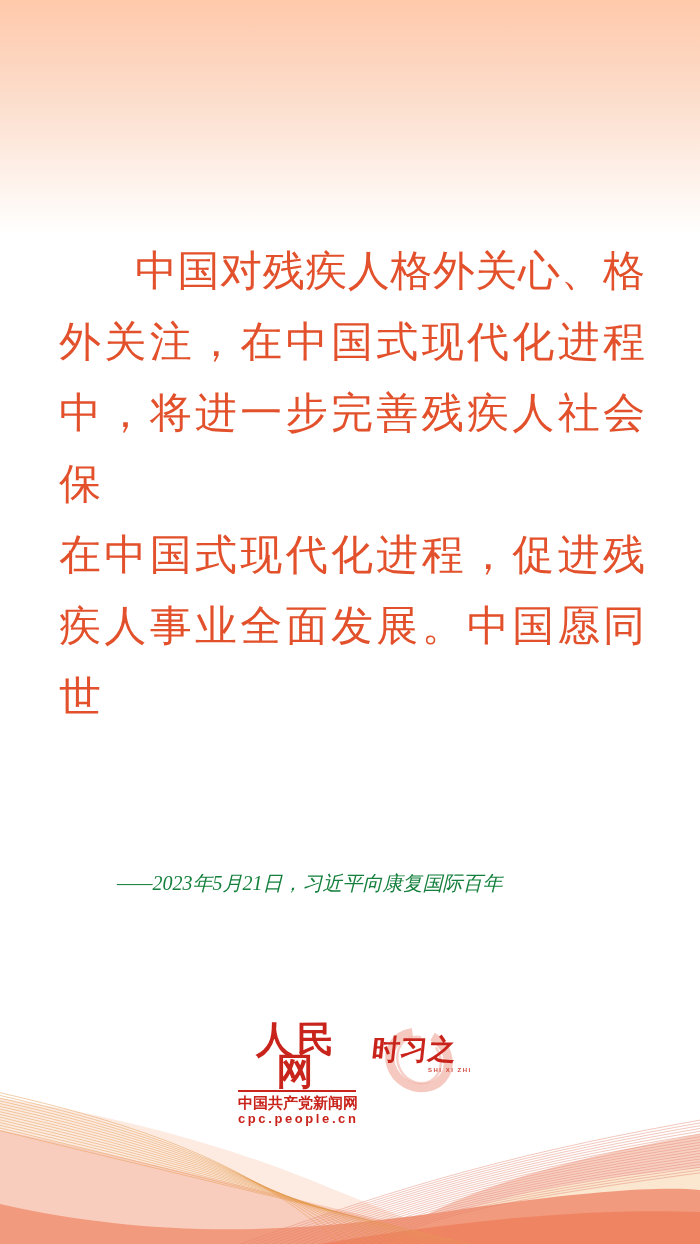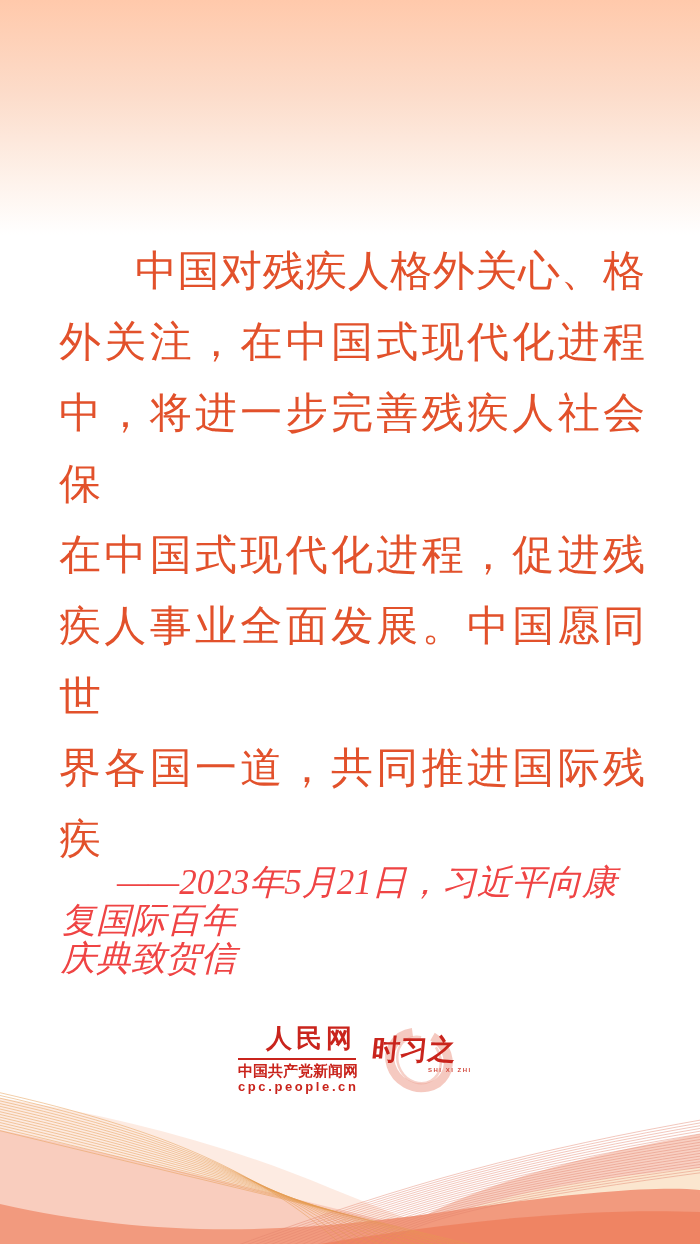--- a/index.html
+++ b/index.html
@@ -22,36 +22,35 @@
     font-size:42px;line-height:71px;
     color:#e2512b;
     letter-spacing:0;
   }
   .qline{text-align:justify;text-align-last:justify;}
   .qline.indent{text-indent:76px;}
   .qline.last{text-align-last:left;}
   
   .attribution{
     position:absolute;left:61px;top:864px;width:584px;
-    font-size:35px;line-height:38px;
+    font-size:20px;line-height:38px;
     font-style:italic;
-    color:#ef4444;
+    color:#15803d;
   }
   .attr-l1{text-indent:56px;}
   
   .pd-logo{
     position:absolute;left:238px;top:1024px;width:118px;
     text-align:center;color:#c9241c;
     font-family:"Liberation Sans","DejaVu Sans",sans-serif;
   }
   .pd-title{
-    font-size:26px;line-height:32px;font-weight:bold;
-    font-family:Liberation Mono, monospace;
+    font-size:37px;line-height:32px;font-weight:bold;
+    font-family:Liberation Serif, serif;
     letter-spacing:4px;
-    text-align:right;
   }
   .pd-rule{height:2px;background:#c9241c;margin:2px 0 3px 0;}
   .pd-sub{font-size:15px;line-height:15px;font-weight:bold;white-space:nowrap;}
   .pd-url{font-size:13px;line-height:12px;font-weight:bold;letter-spacing:2.6px;margin-top:3px;white-space:nowrap;}
   .sxz-logo{
     position:absolute;left:372px;top:1026px;width:102px;height:70px;
     color:#c9241c;
   }
   .sxz-circle{position:absolute;left:0;top:0;}
   .sxz-title{
@@ -77,26 +76,24 @@
 <div class="canvas">
 
   <div class="bg-top"></div>
 
   <main class="quote">
     <div class="qline indent">中国对残疾人格外关心、格</div>
     <div class="qline">外关注，在中国式现代化进程</div>
     <div class="qline">中，将进一步完善残疾人社会保</div>
     <div class="qline">在中国式现代化进程，促进残</div>
     <div class="qline">疾人事业全面发展。中国愿同世</div>
-    <div class="qline">界各国一道，共同推进国际残疾</div>
   </main>
 
   <div class="attribution">
     <div class="attr-l1">——2023年5月21日，习近平向康复国际百年</div>
-    <div class="attr-l2">庆典致贺信</div>
   </div>
 
   <div class="pd-logo">
     <div class="pd-title">人民网</div>
     <div class="pd-rule"></div>
     <div class="pd-sub">中国共产党新闻网</div>
     <div class="pd-url">cpc.people.cn</div>
   </div>
 
   <div class="sxz-logo">

